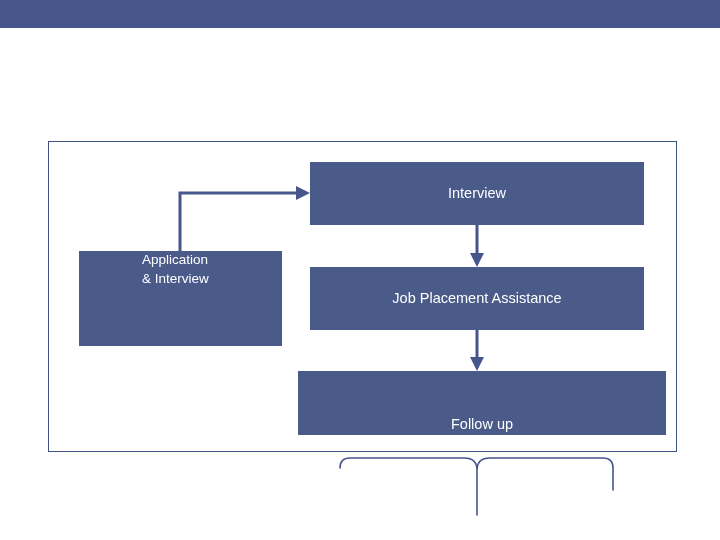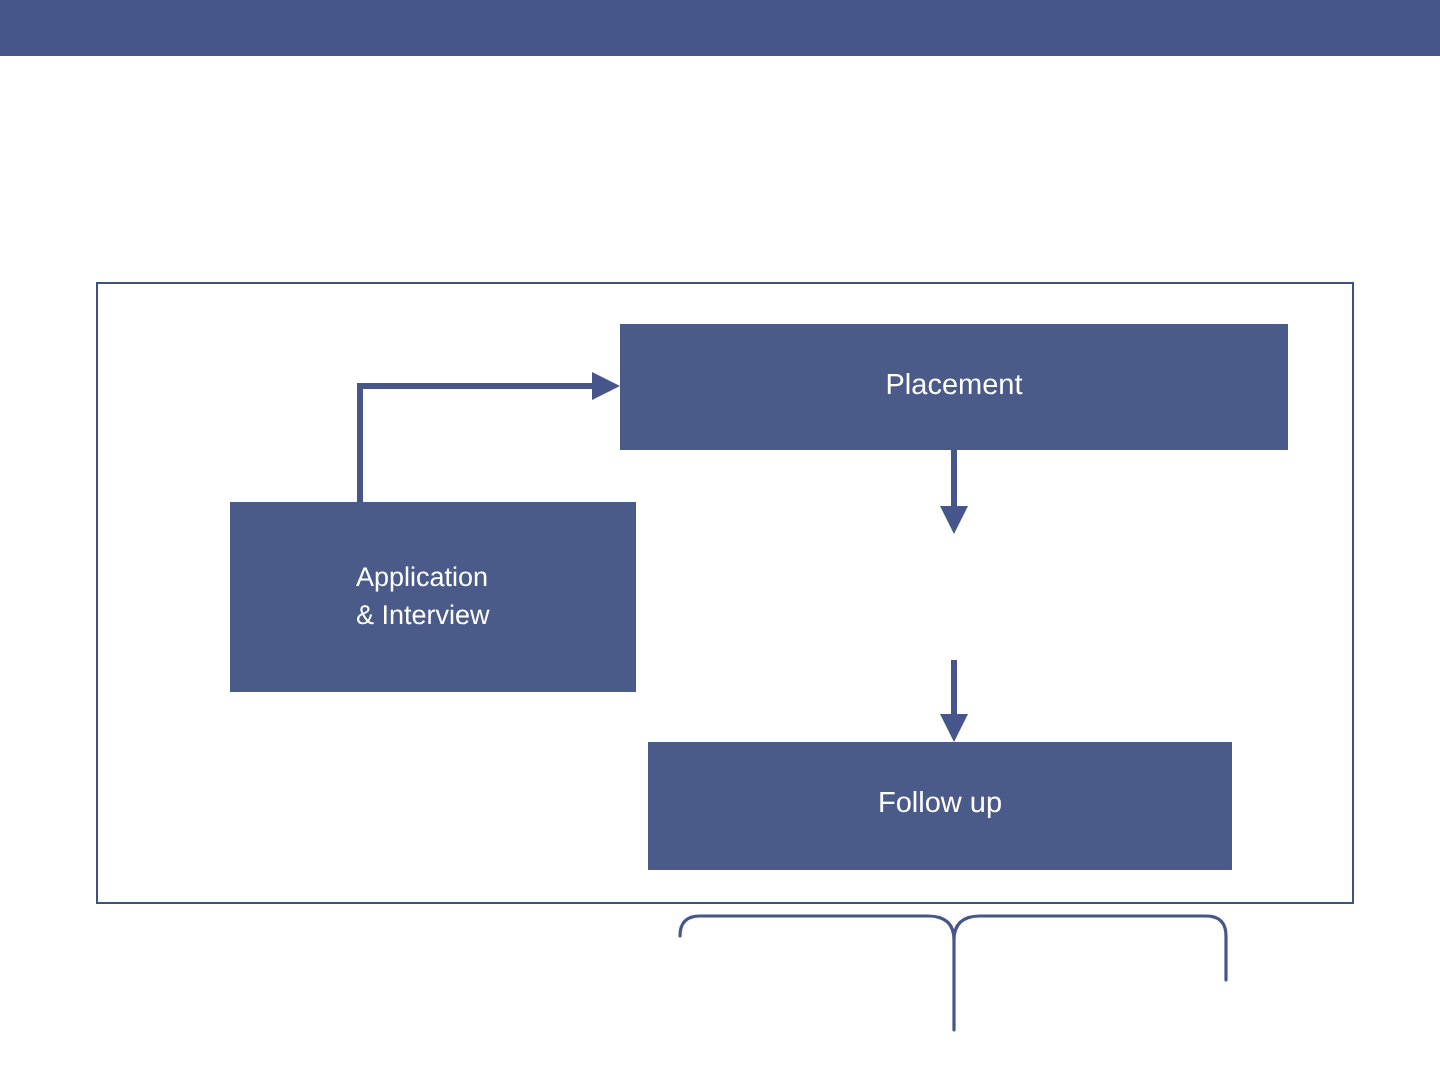--- a/index.html
+++ b/index.html
@@ -71,32 +71,32 @@
     width: 334px;
     height: 63px;
   }
   .box-placement {
     left: 310px;
     top: 267px;
     width: 334px;
     height: 63px;
   }
   .box-followup {
-    left: 324px;
+    left: 298px;
     top: 371px;
-    width: 292px;
+    width: 368px;
     height: 64px;
+    align-items: flex-end;
   }
   .box-application {
     left: 79px;
     top: 251px;
     width: 203px;
     height: 95px;
-    align-items: center;
-    margin-left: 36px;
+    align-items: flex-start;
   }
   .box-application .label {
     text-align: left;
     padding-left: 63px;
     font-size: 13.5px;
     line-height: 1.4;
   }
   svg.overlay {
     position: absolute;
     left: 0;
@@ -110,23 +110,26 @@
 <body>
 
 <div class="slide">
 
   <div class="top-bar"></div>
 
 
   <div class="frame"></div>
 
   <div class="box box-training">
-    <span class="label">Placement</span>
+    <span class="label">Interview</span>
   </div>
 
+  <div class="box box-placement">
+    <span class="label">Job Placement Assistance</span>
+  </div>
 
   <div class="box box-followup">
     <span class="label">Follow up</span>
   </div>
 
   <div class="box box-application">
     <span class="label">Application
 &amp; Interview</span>
   </div>
 

